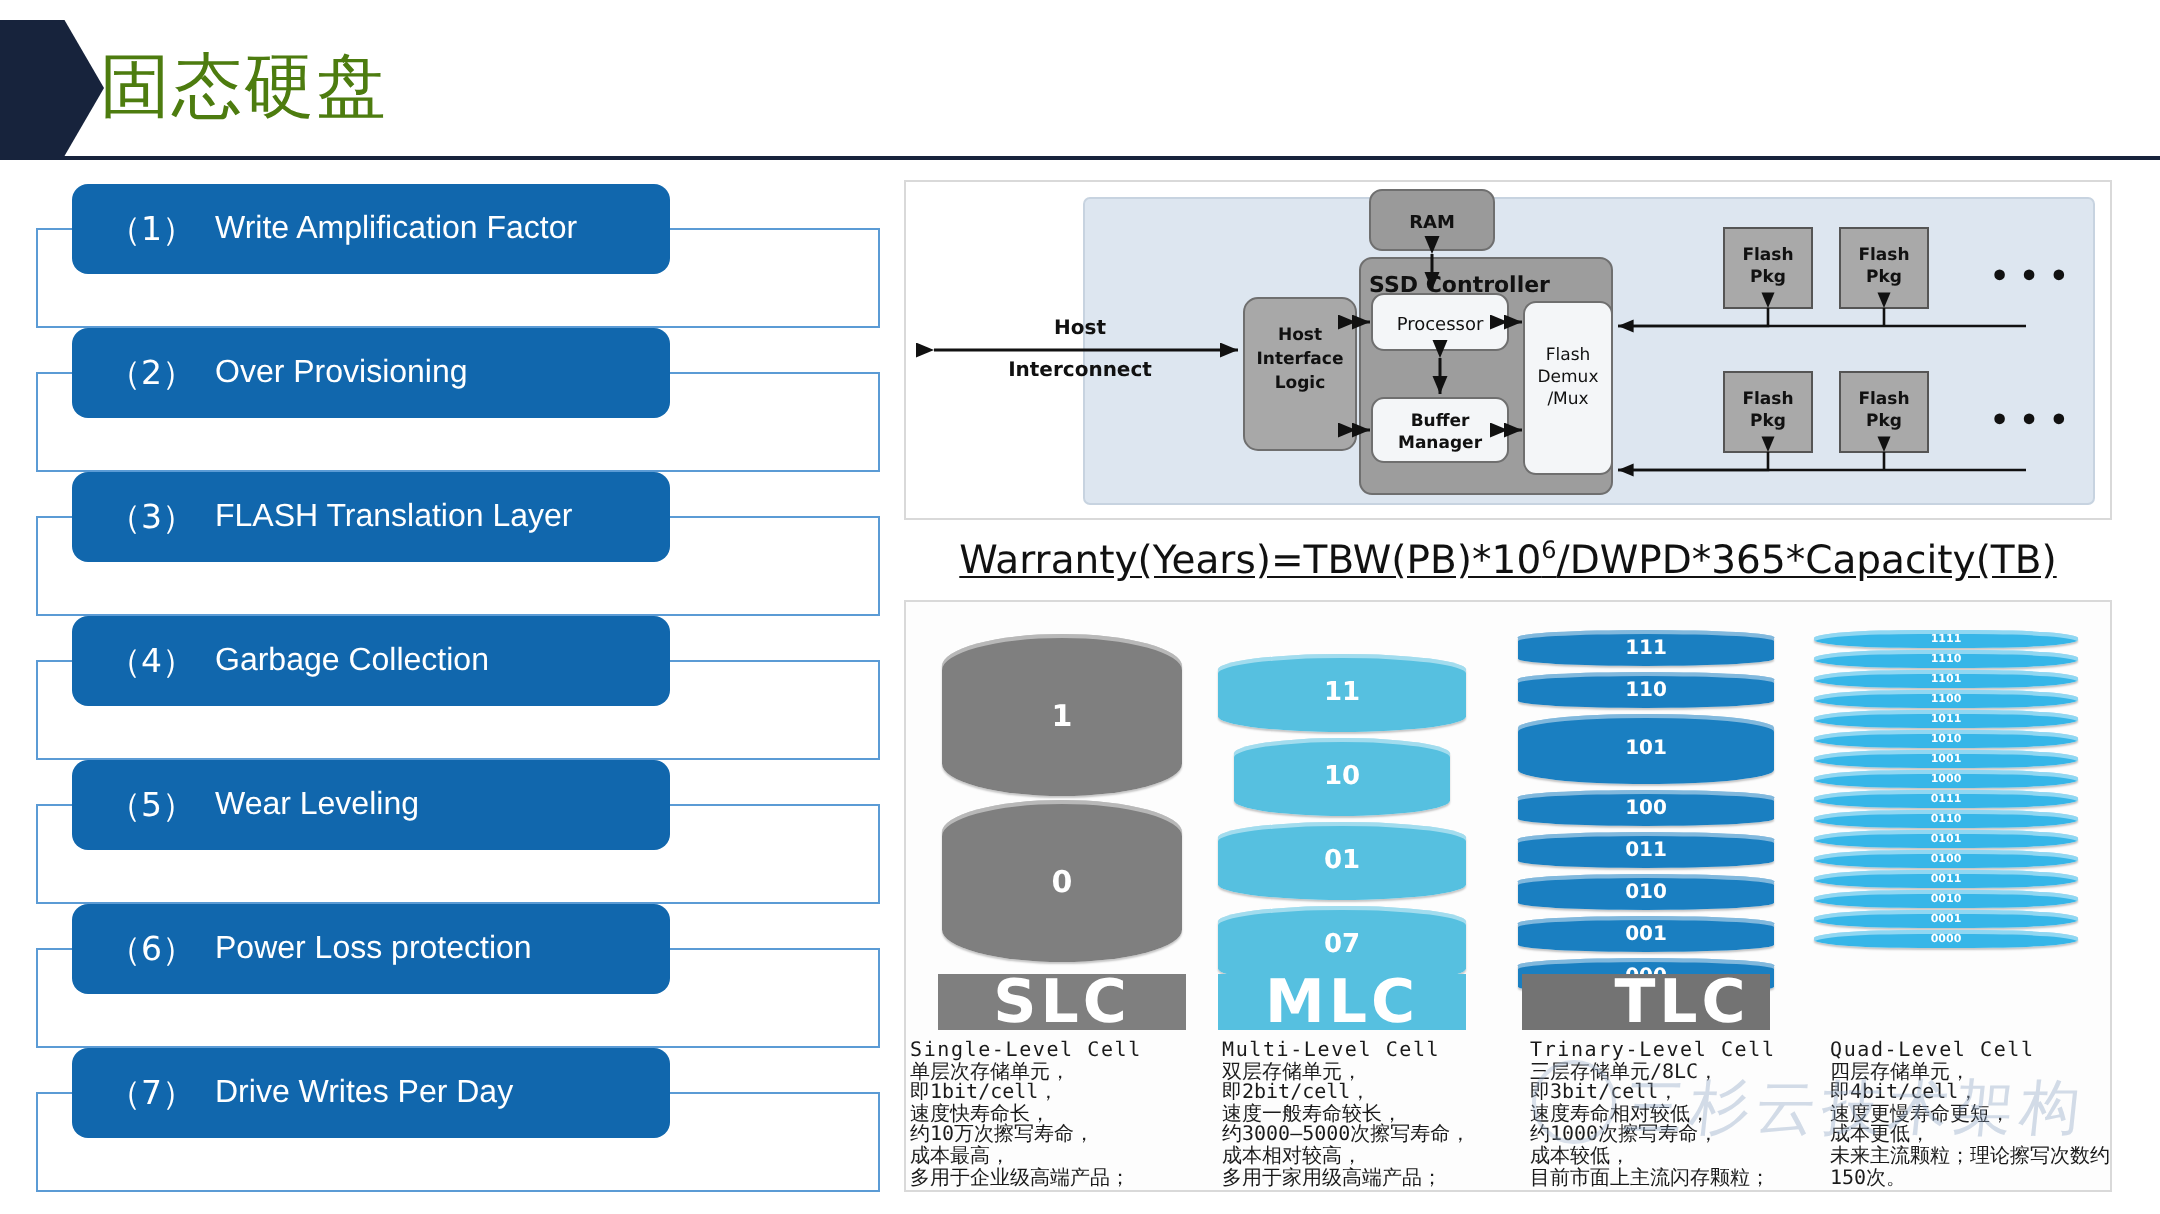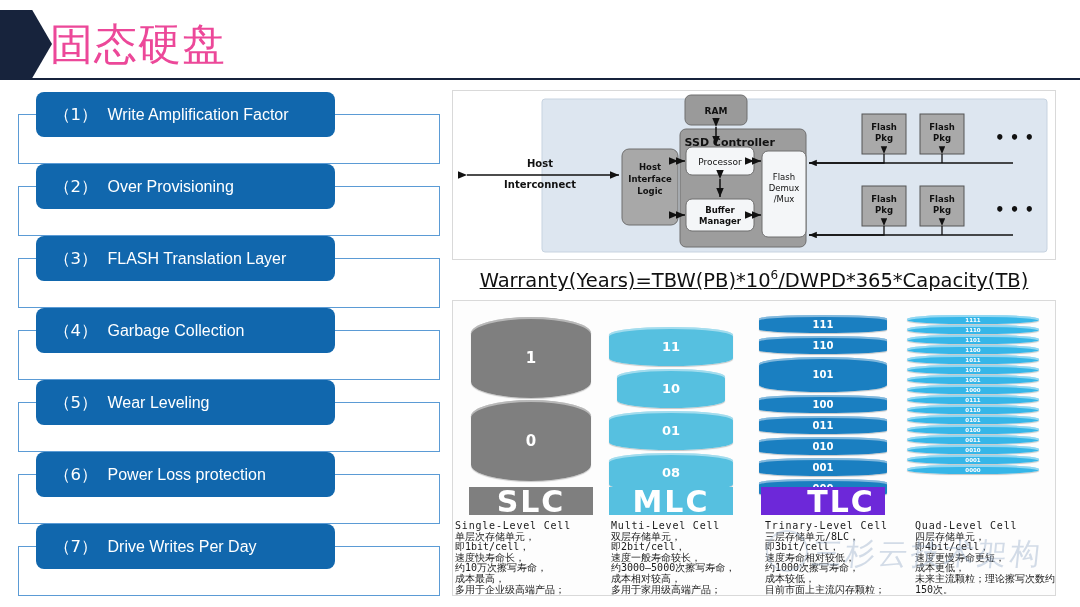--- a/index.html
+++ b/index.html
@@ -14,21 +14,21 @@
   
   #header { position: absolute; left: 0; top: 0; width: 1080px; height: 84px; }
   #header-arrow {
     position: absolute; left: 0; top: 10px;
     width: 52px; height: 68px;
     background: #17233c;
     clip-path: polygon(0% 0%, 62% 0%, 100% 50%, 62% 100%, 0% 100%);
   }
   #page-title {
     position: absolute; left: 50px; top: 18px;
-    font-size: 43px; line-height: 52px; color: #ec4899;
+    font-size: 35px; line-height: 52px; color: #4d7c0f;
     font-family: "DejaVu Sans", "Liberation Sans", sans-serif;
     font-weight: 500; letter-spacing: 1px;
   }
   #header-rule {
     position: absolute; left: 0; top: 78px; width: 1080px; height: 2px;
     background: #17233c;
   }
 
   
   #left-col { position: absolute; left: 0; top: 92px; width: 450px; height: 512px; }
@@ -274,21 +274,21 @@
 即1bit/cell，
 速度快寿命长，
 约10万次擦写寿命，
 成本最高，
 多用于企业级高端产品；</div></div>
         <div class="nand-col" style="left: 148px;">
           <div class="stack" style="padding-top: 20px;">
             <div class="disc" style="height: 39px; width: 124px; margin-bottom: 3px; font-size: 13px; background: linear-gradient(rgb(86, 192, 224), rgb(86, 192, 224)); box-shadow: rgba(255, 255, 255, 0.45) 0px 2px 0px inset, rgba(0, 0, 0, 0.22) 0px 1px 1px; border-radius: 50% / 20%;">11</div>
             <div class="disc" style="height: 39px; width: 108px; margin-bottom: 3px; font-size: 13px; background: linear-gradient(rgb(86, 192, 224), rgb(86, 192, 224)); box-shadow: rgba(255, 255, 255, 0.45) 0px 2px 0px inset, rgba(0, 0, 0, 0.22) 0px 1px 1px; border-radius: 50% / 20%;">10</div>
             <div class="disc" style="height: 39px; width: 124px; margin-bottom: 3px; font-size: 13px; background: linear-gradient(rgb(86, 192, 224), rgb(86, 192, 224)); box-shadow: rgba(255, 255, 255, 0.45) 0px 2px 0px inset, rgba(0, 0, 0, 0.22) 0px 1px 1px; border-radius: 50% / 20%;">01</div>
-            <div class="disc" style="height: 39px; width: 124px; margin-bottom: 0px; font-size: 13px; background: linear-gradient(rgb(86, 192, 224), rgb(86, 192, 224)); box-shadow: rgba(255, 255, 255, 0.45) 0px 2px 0px inset, rgba(0, 0, 0, 0.22) 0px 1px 1px; border-radius: 50% / 20%;">08</div>
+            <div class="disc" style="height: 39px; width: 124px; margin-bottom: 0px; font-size: 13px; background: linear-gradient(rgb(86, 192, 224), rgb(86, 192, 224)); box-shadow: rgba(255, 255, 255, 0.45) 0px 2px 0px inset, rgba(0, 0, 0, 0.22) 0px 1px 1px; border-radius: 50% / 20%;">07</div>
           </div>
         </div>
         <div class="cat-badge" style="left: 156px; top: 186px; background: rgb(86, 192, 224);">MLC</div>
         <div class="desc" style="left: 158px; top: 220px;"><div class="eng">Multi-Level Cell</div><div style="white-space: pre-line;">双层存储单元，
 即2bit/cell，
 速度一般寿命较长，
 约3000—5000次擦写寿命，
 成本相对较高，
 多用于家用级高端产品；</div></div>
         <div class="nand-col" style="left: 300px;">
@@ -296,21 +296,21 @@
             <div class="disc" style="height: 18px; width: 128px; margin-bottom: 3px; font-size: 10px; background: linear-gradient(rgb(26, 127, 193), rgb(26, 127, 193)); box-shadow: rgba(255, 255, 255, 0.45) 0px 2px 0px inset, rgba(0, 0, 0, 0.22) 0px 1px 1px; border-radius: 50% / 20%;">111</div>
             <div class="disc" style="height: 18px; width: 128px; margin-bottom: 3px; font-size: 10px; background: linear-gradient(rgb(26, 127, 193), rgb(26, 127, 193)); box-shadow: rgba(255, 255, 255, 0.45) 0px 2px 0px inset, rgba(0, 0, 0, 0.22) 0px 1px 1px; border-radius: 50% / 20%;">110</div>
             <div class="disc" style="height: 35px; width: 128px; margin-bottom: 3px; font-size: 10px; background: linear-gradient(rgb(26, 127, 193), rgb(26, 127, 193)); box-shadow: rgba(255, 255, 255, 0.45) 0px 2px 0px inset, rgba(0, 0, 0, 0.22) 0px 1px 1px; border-radius: 50% / 20%;">101</div>
             <div class="disc" style="height: 18px; width: 128px; margin-bottom: 3px; font-size: 10px; background: linear-gradient(rgb(26, 127, 193), rgb(26, 127, 193)); box-shadow: rgba(255, 255, 255, 0.45) 0px 2px 0px inset, rgba(0, 0, 0, 0.22) 0px 1px 1px; border-radius: 50% / 20%;">100</div>
             <div class="disc" style="height: 18px; width: 128px; margin-bottom: 3px; font-size: 10px; background: linear-gradient(rgb(26, 127, 193), rgb(26, 127, 193)); box-shadow: rgba(255, 255, 255, 0.45) 0px 2px 0px inset, rgba(0, 0, 0, 0.22) 0px 1px 1px; border-radius: 50% / 20%;">011</div>
             <div class="disc" style="height: 18px; width: 128px; margin-bottom: 3px; font-size: 10px; background: linear-gradient(rgb(26, 127, 193), rgb(26, 127, 193)); box-shadow: rgba(255, 255, 255, 0.45) 0px 2px 0px inset, rgba(0, 0, 0, 0.22) 0px 1px 1px; border-radius: 50% / 20%;">010</div>
             <div class="disc" style="height: 18px; width: 128px; margin-bottom: 3px; font-size: 10px; background: linear-gradient(rgb(26, 127, 193), rgb(26, 127, 193)); box-shadow: rgba(255, 255, 255, 0.45) 0px 2px 0px inset, rgba(0, 0, 0, 0.22) 0px 1px 1px; border-radius: 50% / 20%;">001</div>
             <div class="disc" style="height: 18px; width: 128px; margin-bottom: 0px; font-size: 10px; background: linear-gradient(rgb(26, 127, 193), rgb(26, 127, 193)); box-shadow: rgba(255, 255, 255, 0.45) 0px 2px 0px inset, rgba(0, 0, 0, 0.22) 0px 1px 1px; border-radius: 50% / 20%;">000</div>
           </div>
         </div>
-        <div class="cat-badge" style="left: 308px; top: 186px; background: #6d28d9; padding-left: 36px;">TLC</div>
+        <div class="cat-badge" style="left: 308px; top: 186px; background: #737373; padding-left: 36px;">TLC</div>
         <div class="desc" style="left: 312px; top: 220px;"><div class="eng">Trinary-Level Cell</div><div style="white-space: pre-line;">三层存储单元/8LC，
 即3bit/cell，
 速度寿命相对较低，
 约1000次擦写寿命，
 成本较低，
 目前市面上主流闪存颗粒；</div></div>
         <div class="nand-col" style="left: 450px;">
           <div class="stack" style="padding-top: 8px;">
             <div class="disc" style="height: 9px; width: 132px; margin-bottom: 1px; font-size: 5.5px; background: linear-gradient(rgb(54, 182, 232), rgb(54, 182, 232)); box-shadow: rgba(255, 255, 255, 0.45) 0px 2px 0px inset, rgba(0, 0, 0, 0.22) 0px 1px 1px; border-radius: 40% / 45%;">1111</div>
             <div class="disc" style="height: 9px; width: 132px; margin-bottom: 1px; font-size: 5.5px; background: linear-gradient(rgb(54, 182, 232), rgb(54, 182, 232)); box-shadow: rgba(255, 255, 255, 0.45) 0px 2px 0px inset, rgba(0, 0, 0, 0.22) 0px 1px 1px; border-radius: 40% / 45%;">1110</div>

